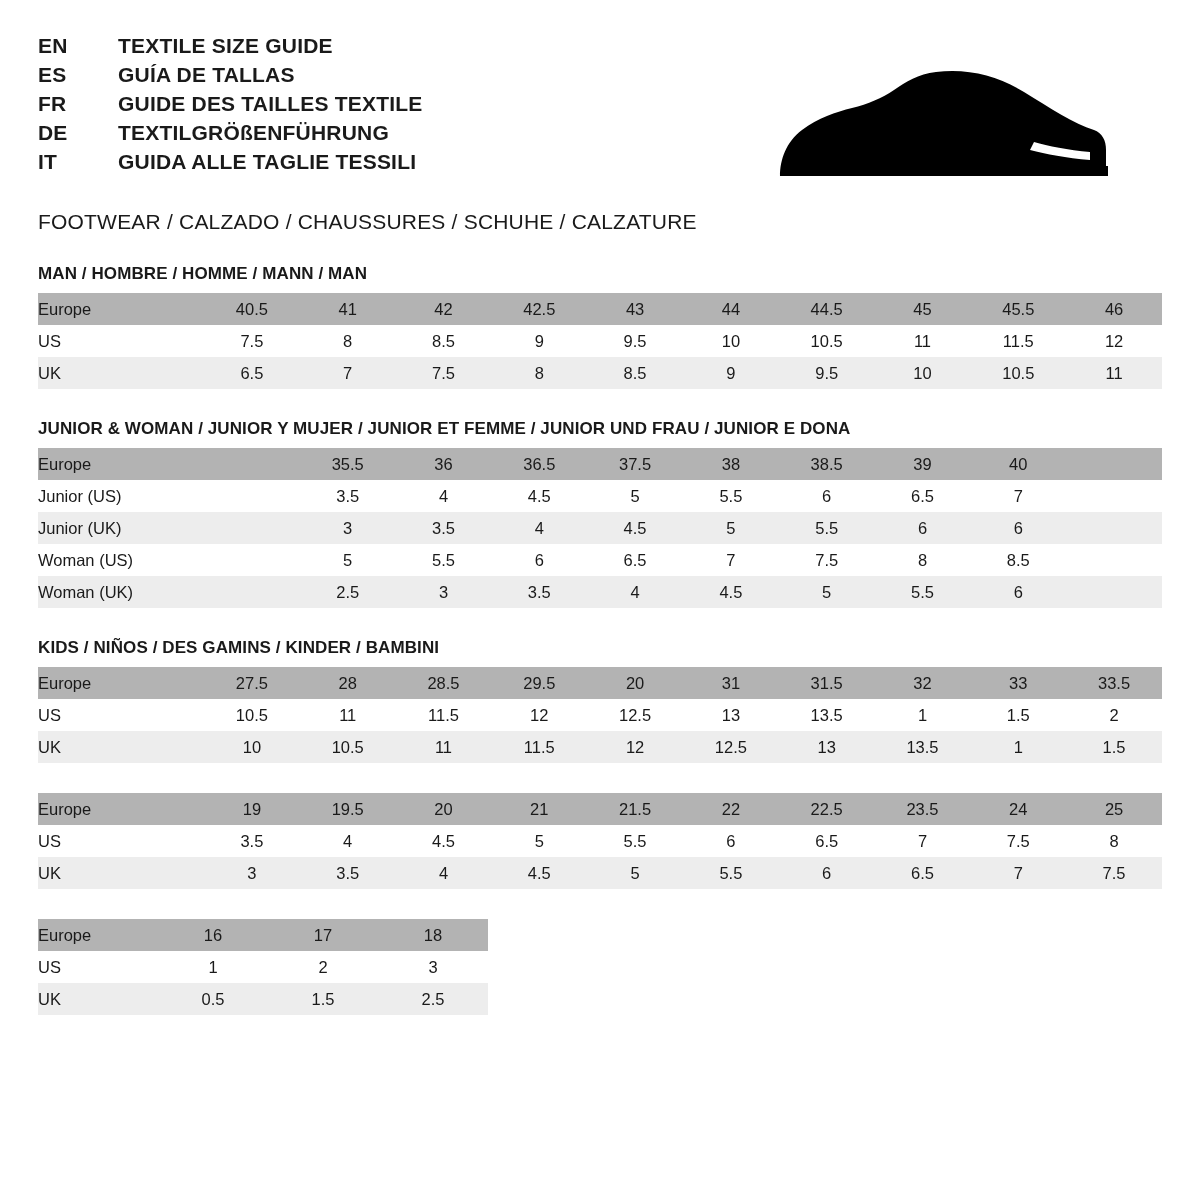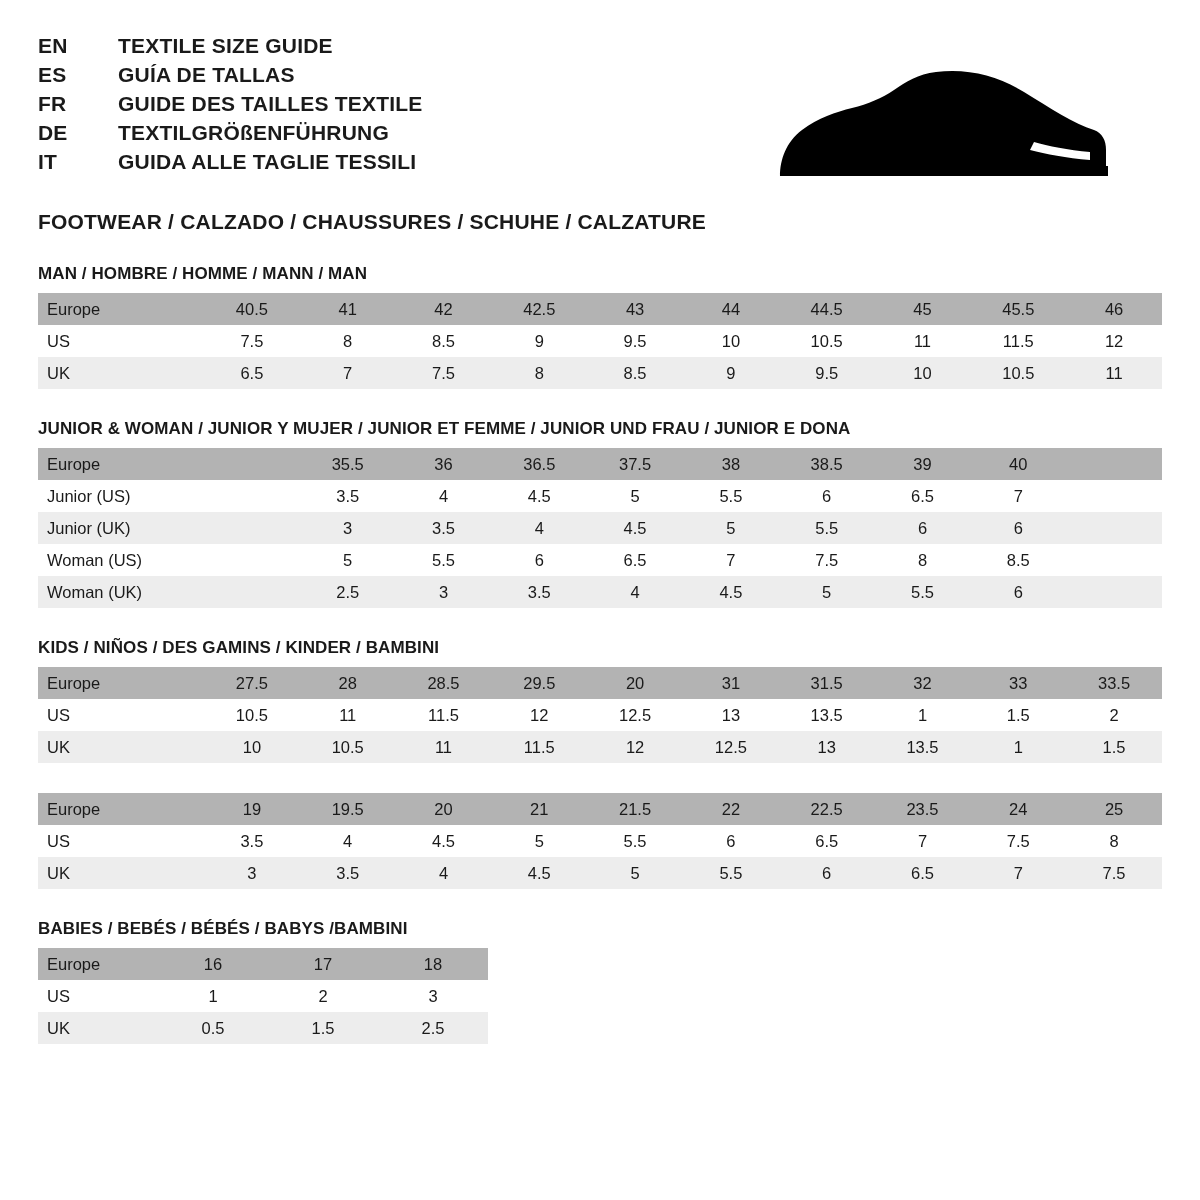--- a/index.html
+++ b/index.html
@@ -52,21 +52,21 @@
   .shoe-wrap {
     width: 360px;
     padding-right: 40px;
     padding-top: 34px;
     display: flex;
     justify-content: center;
   }
 
   .section-heading {
     font-size: 21px;
-    font-weight: bold;
+    font-weight: normal;
     margin-top: 22px;
     letter-spacing: .2px;
   }
 
   
   .group {
     margin-top: 30px;
   }
   .group-title {
     font-size: 17px;
@@ -83,21 +83,20 @@
 
   table.size-table td {
     height: 32px;
     font-size: 16.5px;
     text-align: center;
     vertical-align: middle;
     padding: 0;
   }
   table.size-table td.label {
     text-align: left;
-    padding-left: 9px;
   }
   tr.head td {
     background: #b3b3b3;
     font-weight: normal;
   }
   tr.odd td {
     background: #ffffff;
   }
   tr.even td {
     background: #ededed;
@@ -408,21 +407,20 @@
           <td>6</td>
           <td>6.5</td>
           <td>7</td>
           <td>7.5</td>
         </tr>
       </tbody>
     </table>
   </div>
 
   <div class="group">
-    <div class="group-title">BABIES / BEBÉS / BÉBÉS / BABYS /BAMBINI</div>
     <table class="size-table babies">
       <colgroup>
           <col class="c0">
           <col class="c">
           <col class="c">
           <col class="c">
         </colgroup>
       <tbody>
         <tr class="head">
           <td class="label">Europe</td>

